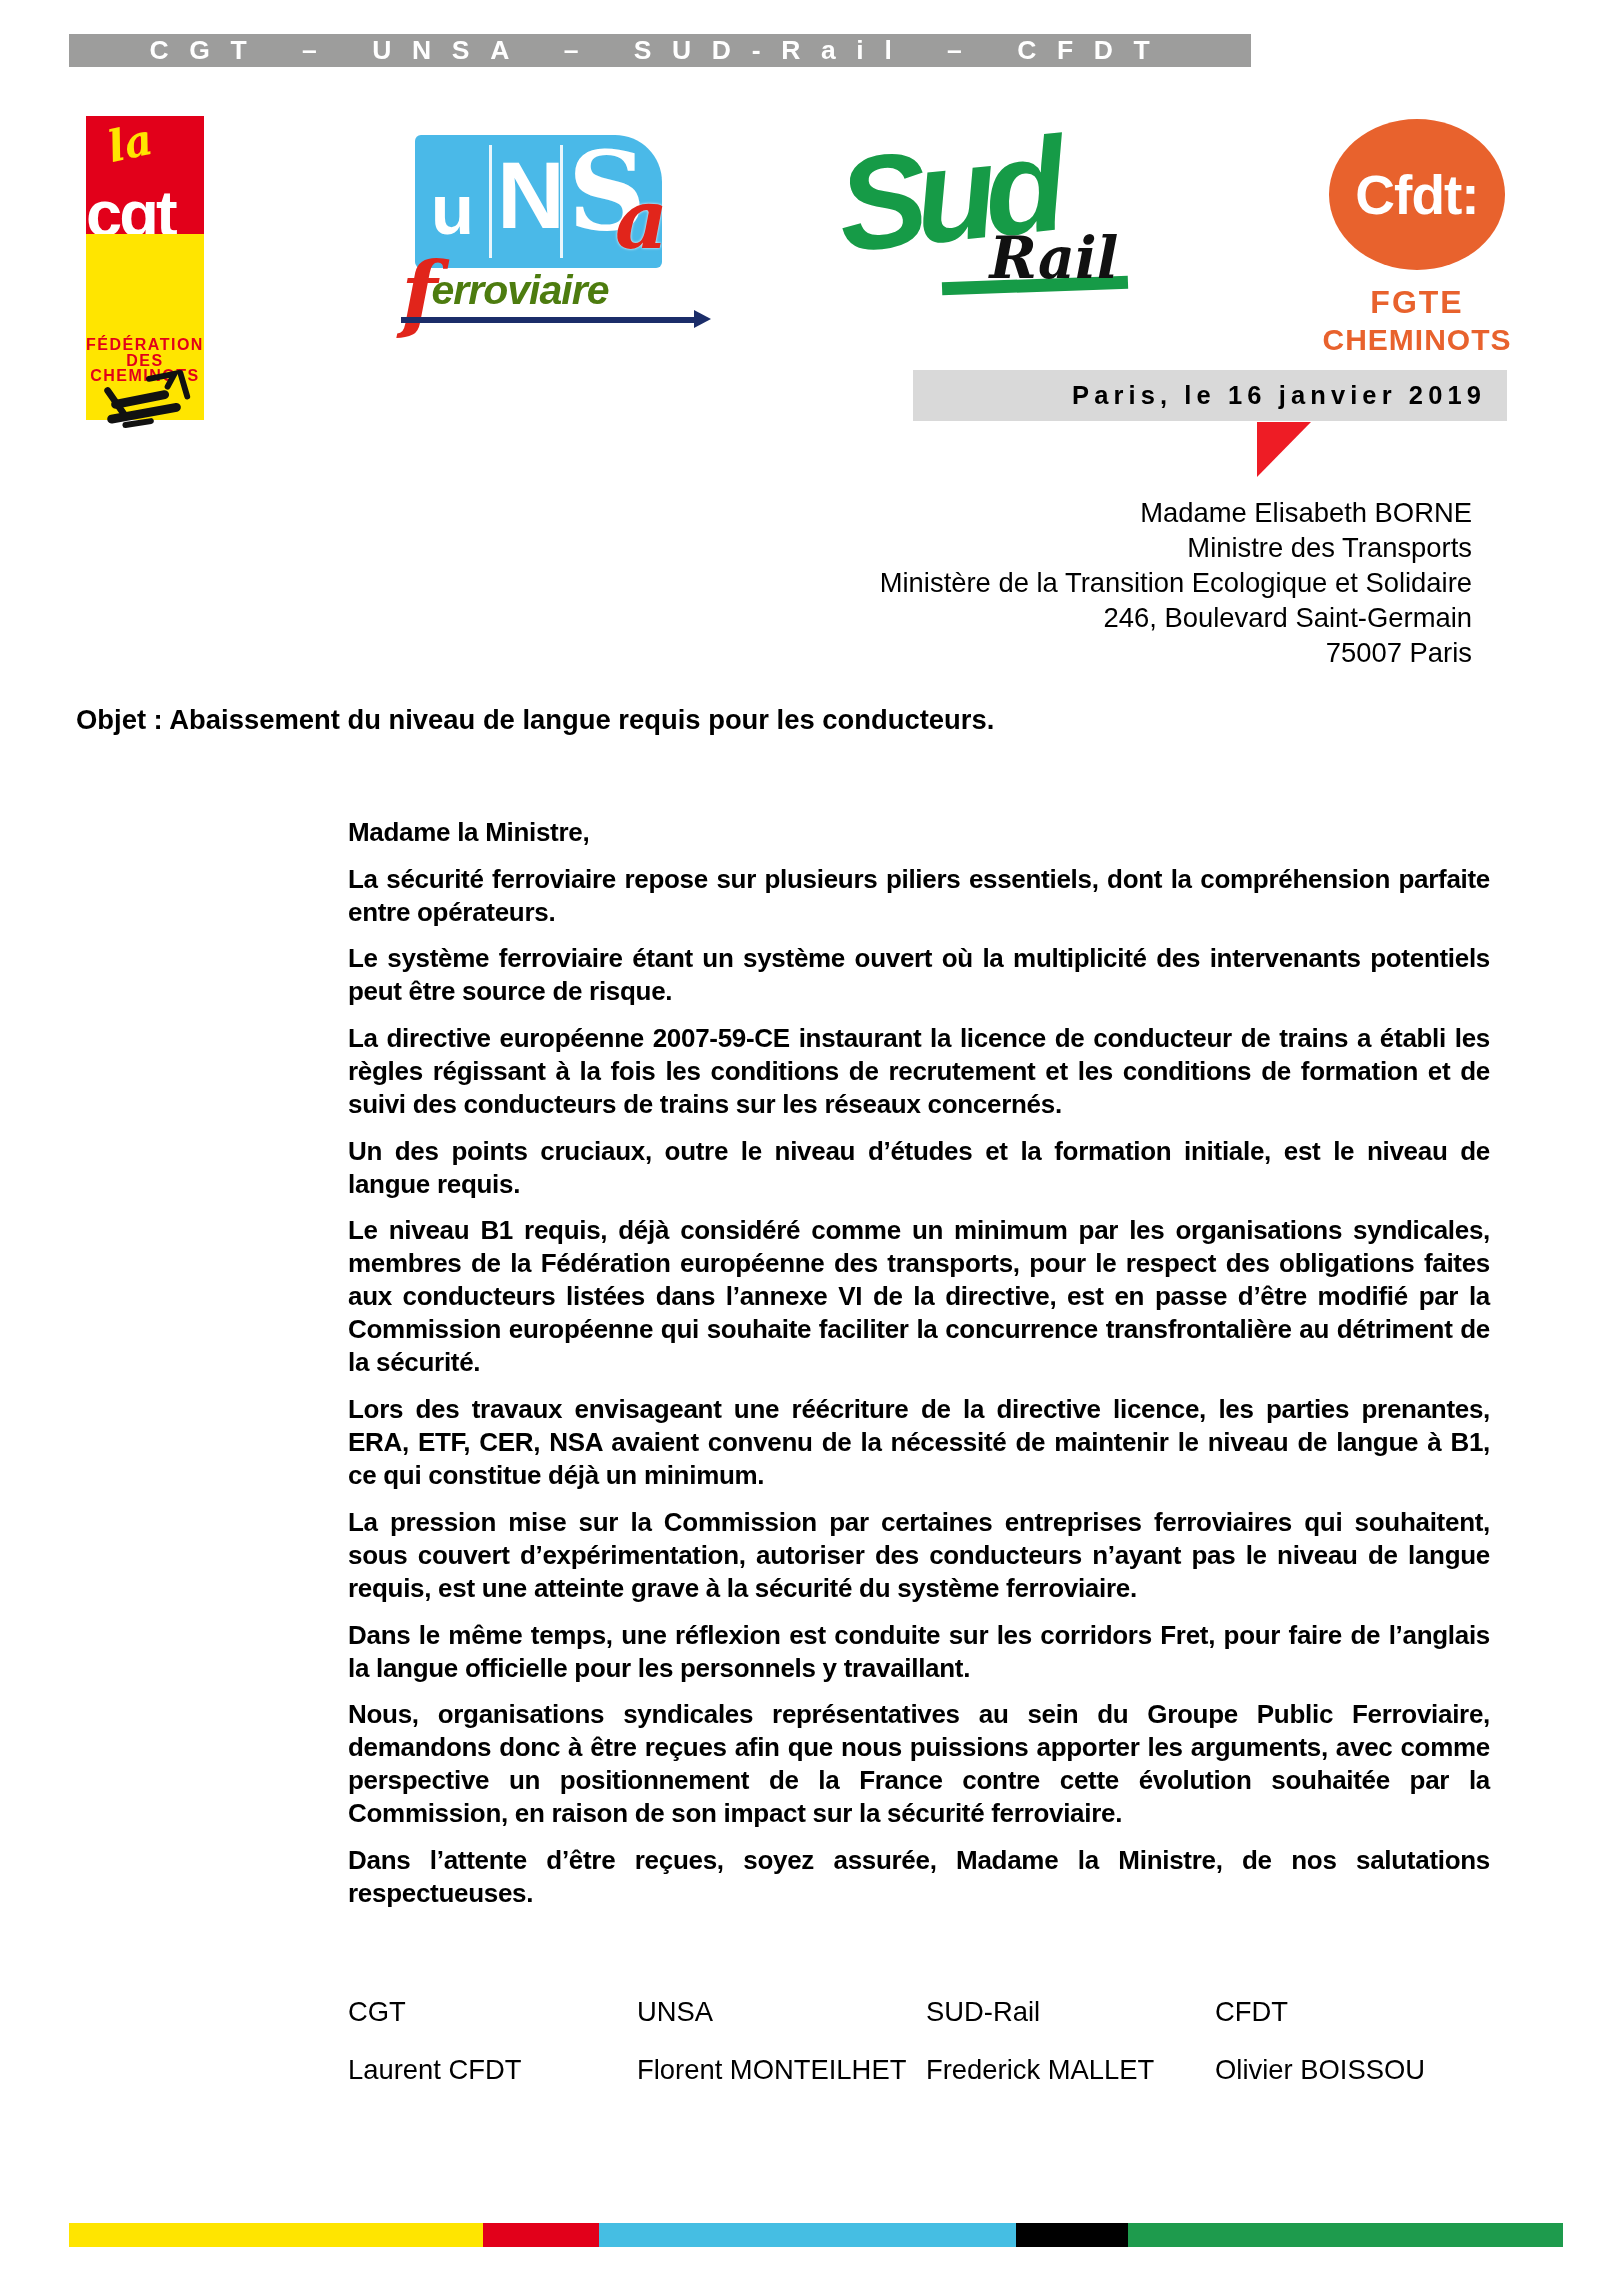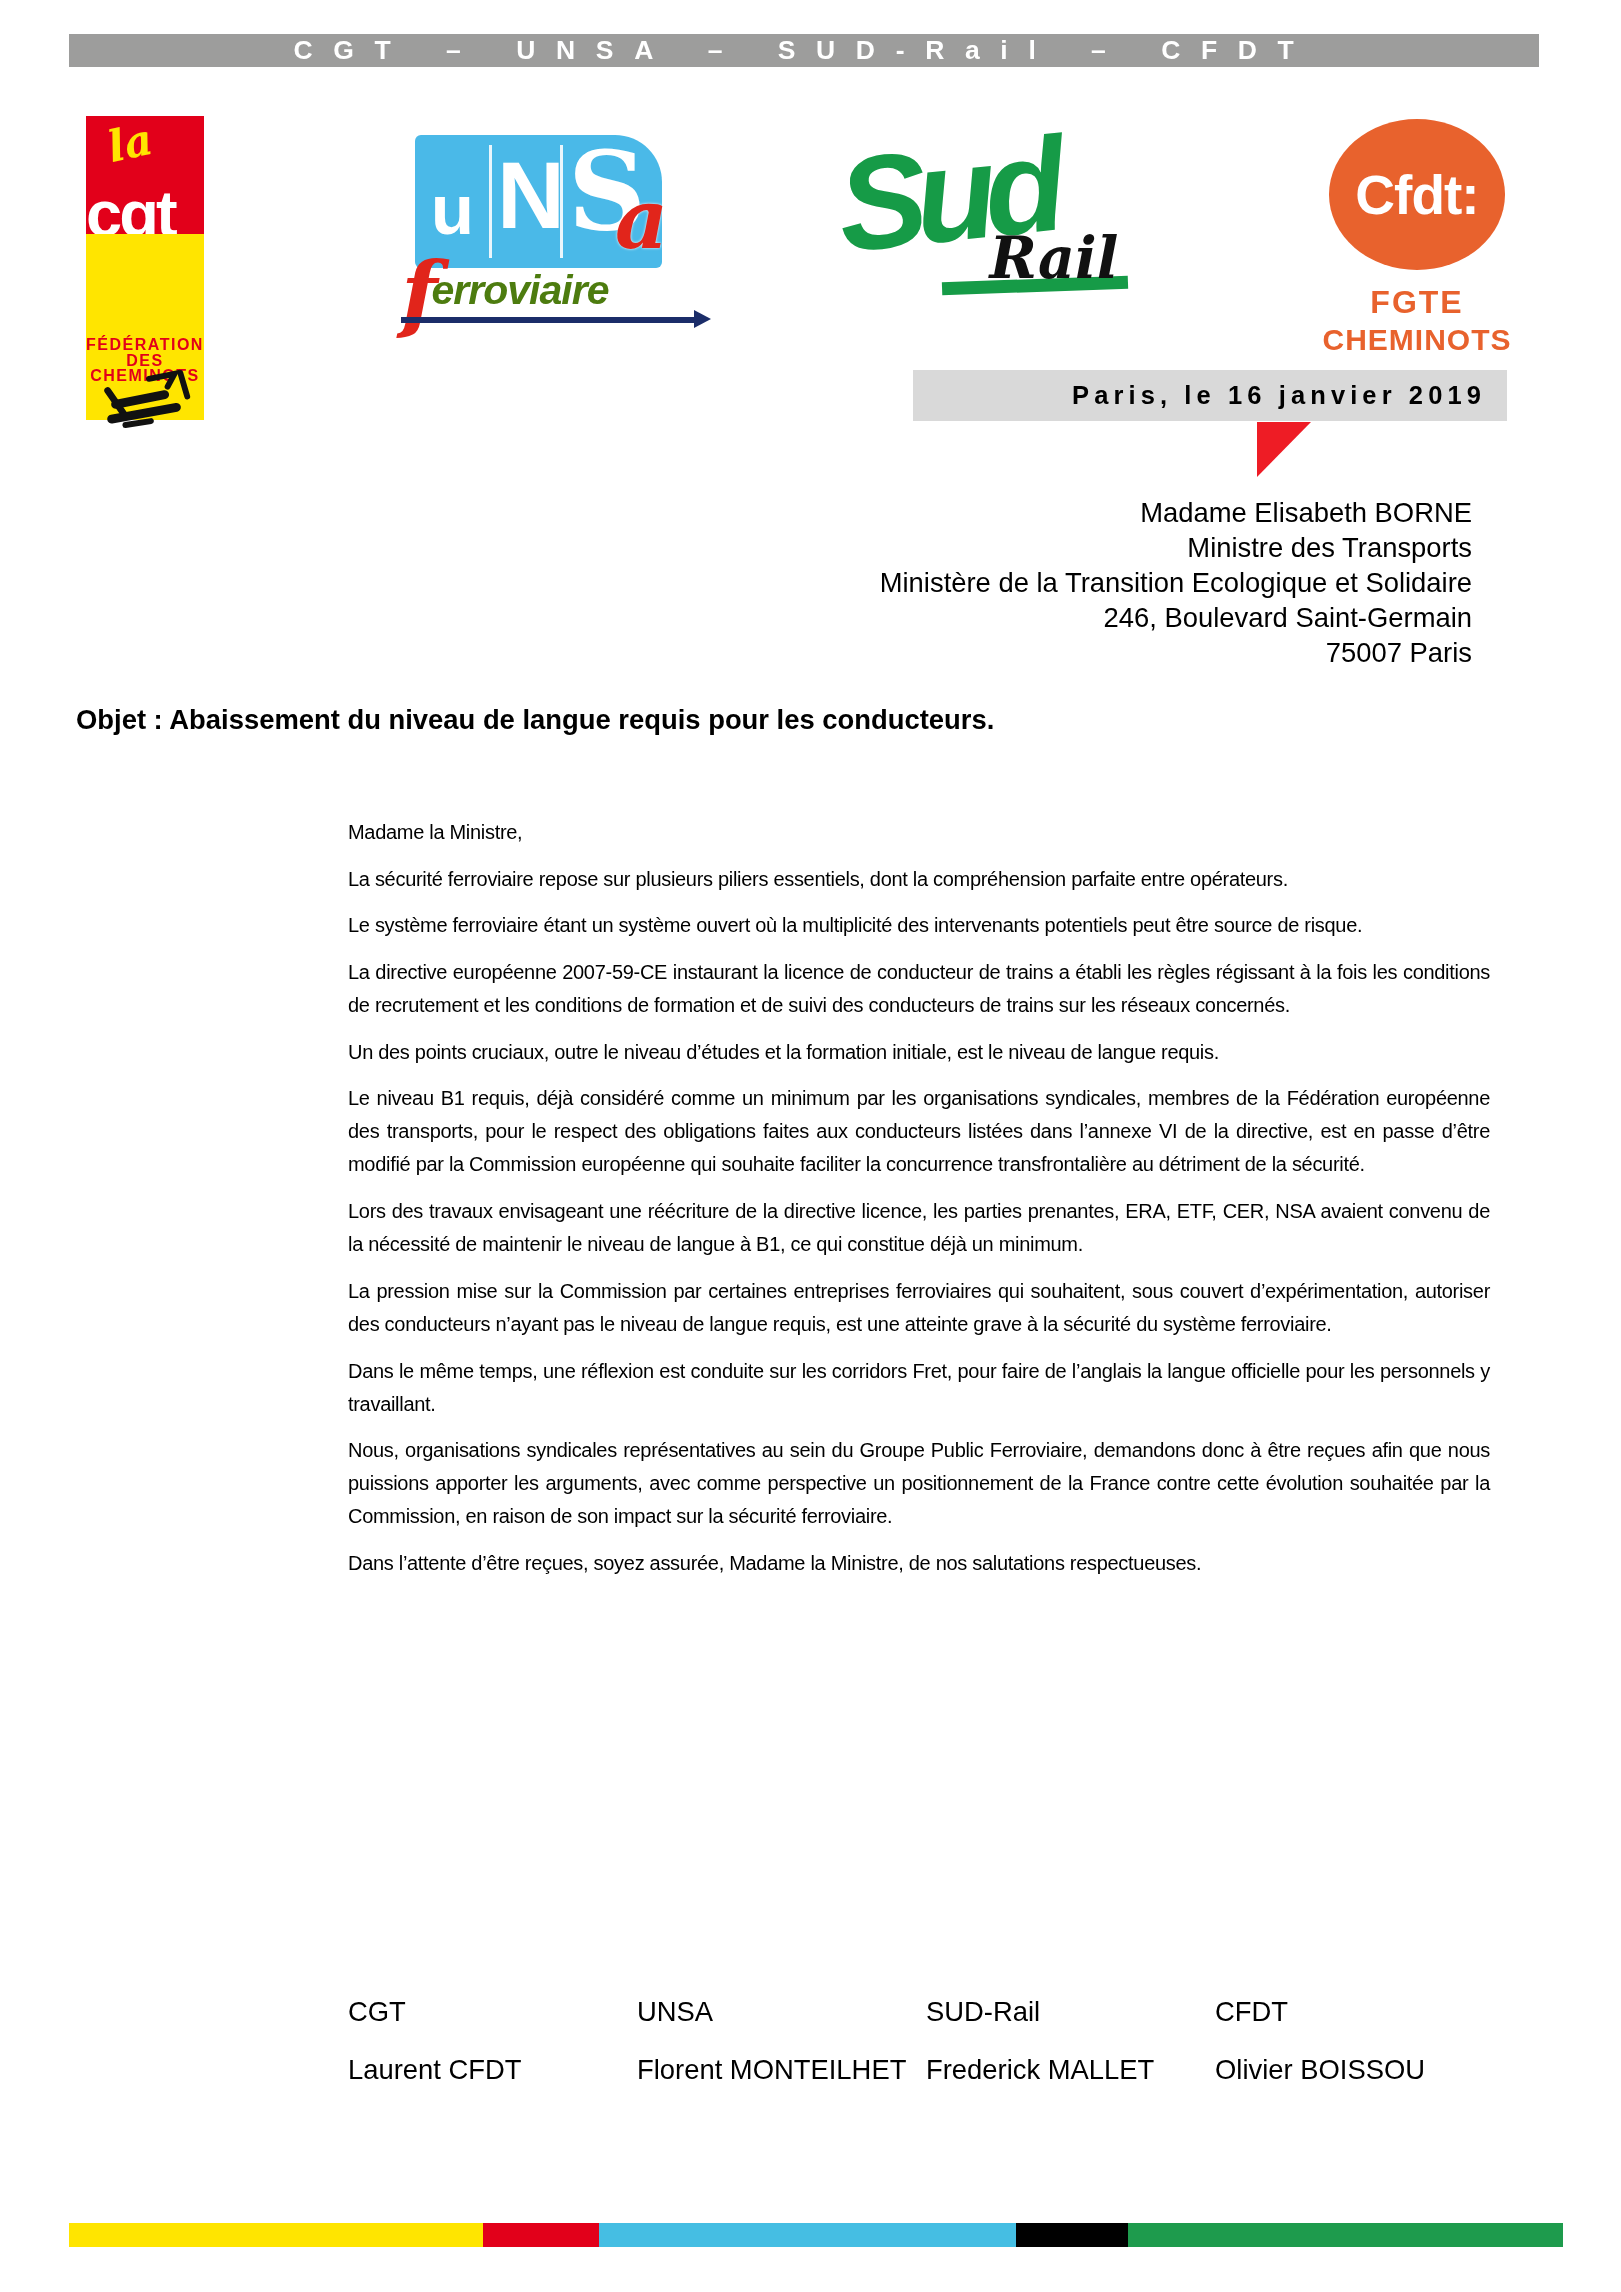--- a/index.html
+++ b/index.html
@@ -3,21 +3,21 @@
 <meta charset="utf-8">
 <style>
   html,body { margin:0; padding:0; background:#ffffff; }
   .page {
     position:relative; width:1621px; height:2293px; background:#ffffff;
     font-family:"Liberation Sans", sans-serif; color:#000; overflow:hidden;
   }
 
   
   .header-bar {
-    position:absolute; left:69px; top:34px; width:1470px; height:33px;
+    position:absolute; left:69px; top:34px; width:1182px; height:33px;
     background:#9d9d9c; color:#ffffff; font-weight:bold; font-size:26.5px;
     letter-spacing:0.78em; word-spacing:0.25em;
     display:flex; align-items:center; justify-content:center; white-space:nowrap;
   }
 
   
   .cgt-logo { position:absolute; left:86px; top:116px; width:118px; height:304px; }
   .cgt-red  { position:relative; width:100%; height:118px; background:#e2001a; overflow:hidden; }
   .cgt-la   { position:absolute; top:2px; left:21.6px; color:#ffe500;
               font-family:"DejaVu Serif", serif; font-style:italic; font-weight:bold;
@@ -78,21 +78,21 @@
 
   
   .recipient { position:absolute; right:149px; top:495px; text-align:right;
             font-size:27.4px; line-height:35px; }
 
   
   .subject { position:absolute; left:76px; top:704px; font-size:27.4px; font-weight:bold; }
 
   
   .letter-body { position:absolute; left:348px; top:816px; width:1142px;
-            font-size:20px; line-height:33px; letter-spacing:-0.3px; text-align:justify; }
+            font-size:26px; line-height:33px; letter-spacing:-0.3px; text-align:justify;font-weight:bold; }
   .salutation { margin:0 0 69px 0; text-align:left; }
   .letter-body p { margin:0 0 13.7px 0; }
 
   
   .signatures { position:absolute; left:348px; top:1996px; width:1152px;
             display:grid; grid-template-columns:289px 289px 289px 1fr;
             row-gap:25.5px; font-size:27.4px; }
 
   
   .footer-bar { position:absolute; left:69px; top:2223px; height:23.5px; display:flex; }

